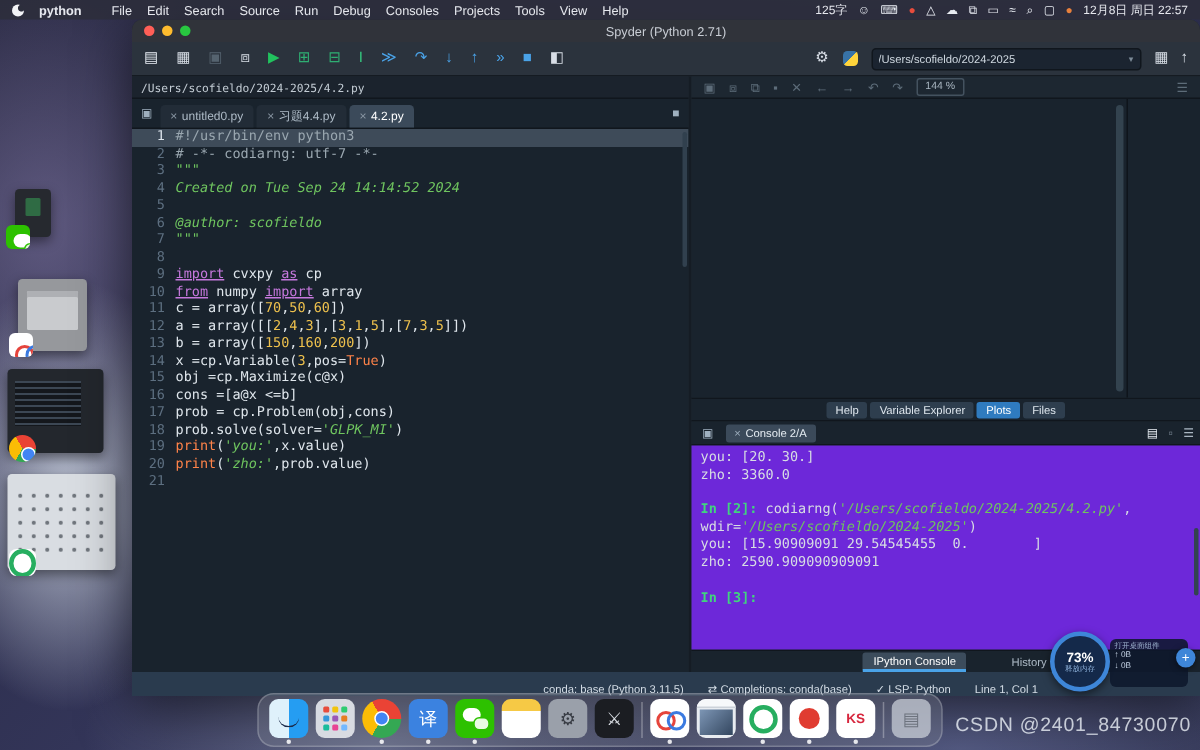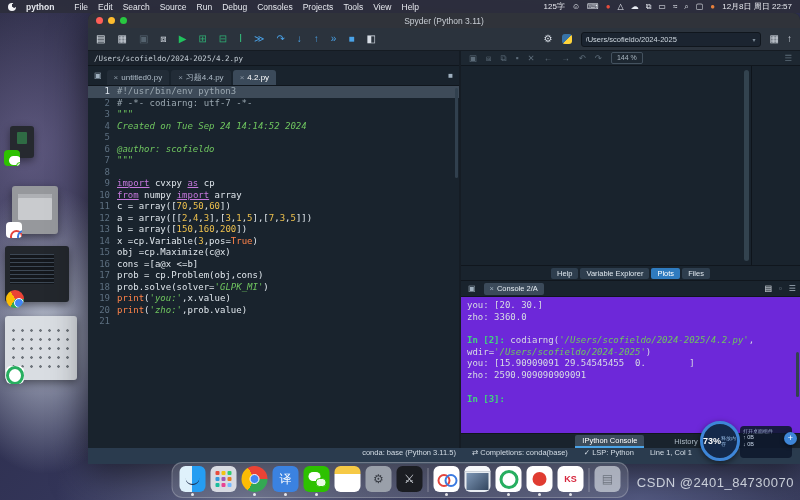--- a/index.html
+++ b/index.html
@@ -99,27 +99,27 @@
   #console-tabbar .spacer{flex:1;}
   .chi{font-size:8px;}
   #console-body{flex:1;background:#6d28d9;padding:3px 6px;font-family:"DejaVu Sans Mono",monospace;position:relative;overflow:hidden;}
   .con-line{height:11.7px;line-height:11.7px;font-size:9px;white-space:pre;}
   .tok-o{color:#d7dde3;} .tok-g{color:#41d47e;font-weight:bold;}
   #console-scrollbar{position:absolute;right:1px;top:55px;width:3px;height:45px;background:#33434f;border-radius:2px;}
   #console-bottom-tabs{height:14px;background:#19232d;display:flex;align-items:center;justify-content:center;gap:4px;border-top:1px solid #10161d;}
   .btab{font-size:7.5px;color:#aebbc7;padding:1px 7px;margin-left:19px;}
   .btab.active{background:#3c4c5c;color:#fff;border-bottom:2px solid #4aa3e8;border-radius:2px 2px 0 0;}
   
-  #statusbar{height:16px;background:#2a3b4e;display:flex;align-items:flex-start;justify-content:flex-end;
+  #statusbar{height:16px;background:#2a3b4e;display:flex;align-items:flex-end;justify-content:flex-end;
     gap:16px;padding-right:108px;font-size:7.5px;color:#d4dde6;}
   .sbi{white-space:nowrap;}
   
   #mem-widget{position:absolute;left:700px;top:421px;width:95px;height:45px;z-index:60;}
   #mem-gauge{position:absolute;left:0;top:0;width:34px;height:34px;border-radius:50%;border:3px solid #3e86d8;
-    background:#14294a;display:flex;flex-direction:row;align-items:center;justify-content:center;box-shadow:0 2px 6px rgba(0,0,0,.5);}
+    background:#14294a;display:flex;flex-direction:column;align-items:center;justify-content:center;box-shadow:0 2px 6px rgba(0,0,0,.5);}
   #mem-percent{font-size:9px;font-weight:bold;color:#fff;line-height:10px;}
   #mem-label{font-size:5px;color:#8fb3dc;line-height:6px;}
   #mem-panel{position:absolute;left:40px;top:5px;width:46px;height:28px;background:rgba(14,24,44,.88);border-radius:4px;
     padding:2px 3px;color:#9fb4d0;}
   #mem-panel-title{font-size:5px;line-height:6px;white-space:nowrap;}
   .net-row{font-size:5.5px;line-height:7px;color:#c6d4e6;}
   #mem-plus{position:absolute;left:84px;top:11px;width:13px;height:13px;border-radius:50%;background:#3e86d8;color:#fff;
     font-size:9px;line-height:13px;text-align:center;box-shadow:0 1px 4px rgba(0,0,0,.5);}
   
   #dock{position:absolute;left:50%;bottom:2px;transform:translateX(-50%);height:34px;
@@ -198,21 +198,21 @@
 <div class="thumb" id="thumb4">
   <div class="inner"></div>
   <div class="badge app ring" style="left:1px;top:50px;width:18px;height:18px;border-radius:5px;"></div>
 </div>
 
 <div id="spyder">
   <div id="titlebar">
     <span class="tl r"></span>
     <span class="tl y"></span>
     <span class="tl g"></span>
-    <span id="win-title">Spyder (Python 3.11)</span>
+    <span id="win-title">Spyder (Python 2.71)</span>
   </div>
 
   <div id="toolbar">
     <span id="main-toolbar-icons">
         <span class="tbi" style="color: rgb(232, 238, 244);">▤</span>
         <span class="tbi" style="color: rgb(216, 222, 230);">▦</span>
         <span class="tbi" style="color: rgb(85, 99, 111);">▣</span>
         <span class="tbi" style="color: rgb(216, 222, 230);">⧈</span>
         <span class="tbi" style="color: rgb(33, 194, 94);">▶</span>
         <span class="tbi" style="color: rgb(47, 174, 114);">⊞</span>

